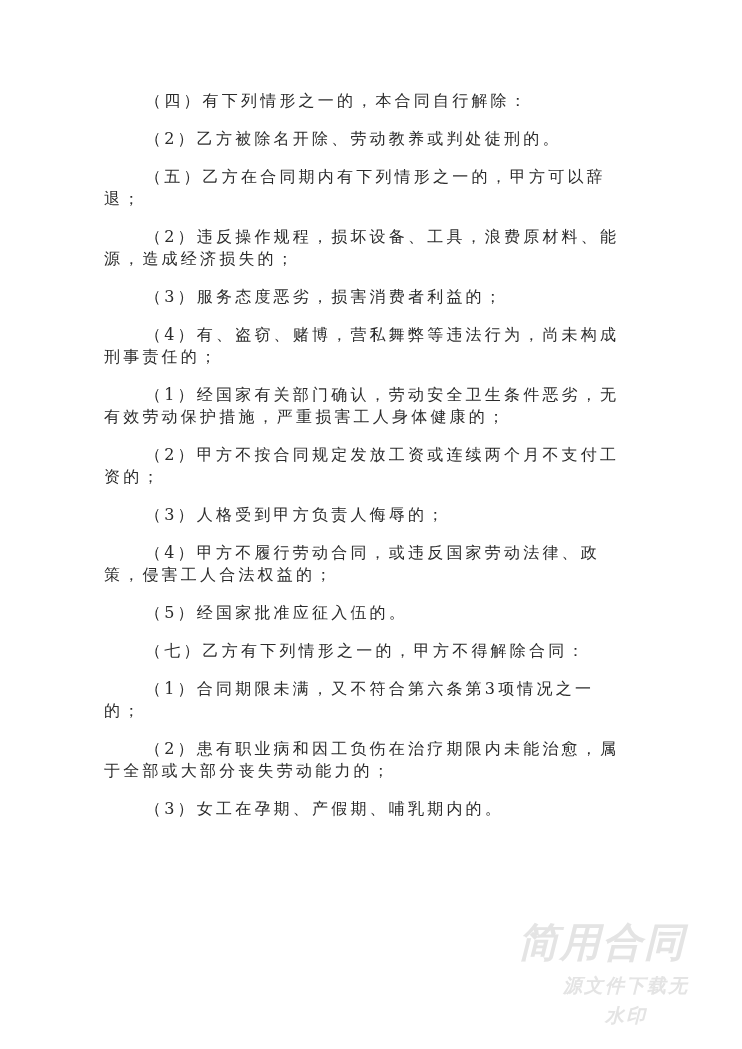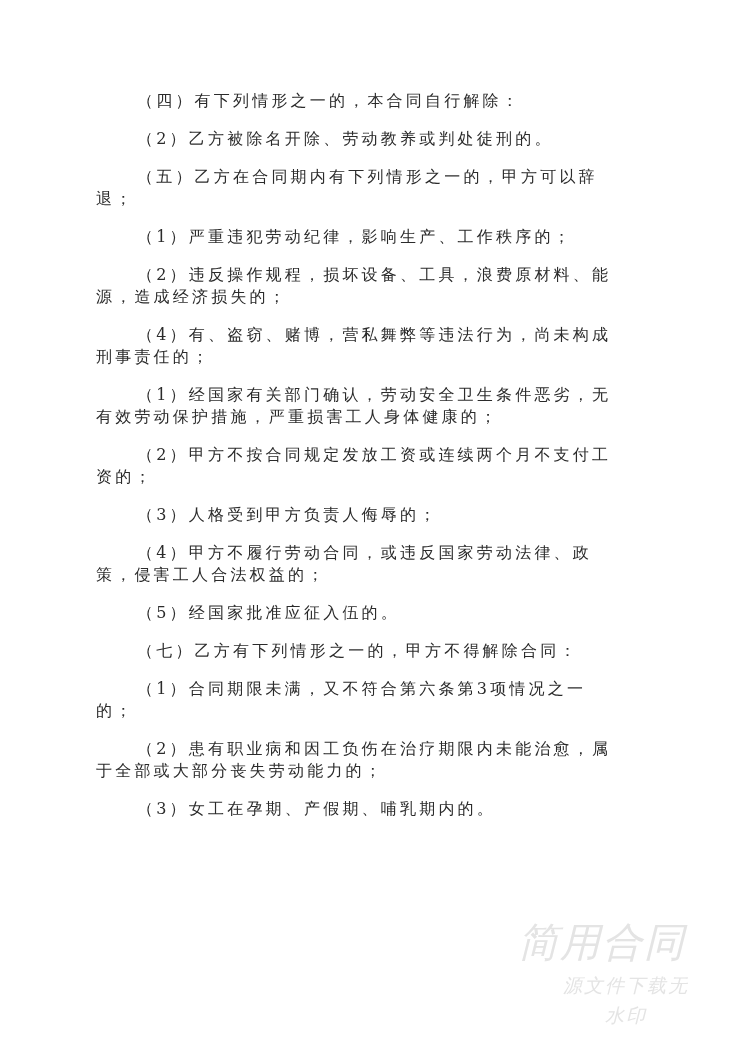--- a/index.html
+++ b/index.html
@@ -6,21 +6,21 @@
   body {
     width: 742px; height: 1049px;
     background: #ffffff;
     position: relative;
     overflow: hidden;
     font-family: "DejaVu Serif", "Liberation Serif", serif;
     color: #2b2b2b;
   }
   .page {
     position: absolute;
-    left: 96px;
+    left: 104px;
     top: 90px;
     width: 526px;
   }
   .para {
     font-size: 16px;
     line-height: 22px;
     letter-spacing: 3.2px;
     text-indent: 41px;
     margin: 0 0 16px 0;
     white-space: normal;
@@ -28,21 +28,21 @@
   }
   .watermark {
     position: absolute;
     left: 512px;
     top: 918px;
     width: 180px;
     text-align: center;
     color: #e4e4e4;
     font-family: "DejaVu Sans", "Liberation Sans", sans-serif;
     font-style: italic;
-    font-weight: normal;
+    font-weight: bold;
   }
   .wm-main {
     font-size: 40px;
     letter-spacing: 2px;
     line-height: 48px;
   }
   .wm-sub {
     font-size: 19px;
     letter-spacing: 2px;
     line-height: 30px;
@@ -50,22 +50,22 @@
     margin-left: 48px;
   }
 </style>
 </head>
 <body>
 
 <div class="page">
   <p class="para">（四）有下列情形之一的，本合同自行解除：</p>
   <p class="para">（2）乙方被除名开除、劳动教养或判处徒刑的。</p>
   <p class="para">（五）乙方在合同期内有下列情形之一的，甲方可以辞退；</p>
-  <p class="para">（1）严重违犯劳动纪律，影响生产、工作秩序的；</p>
   <p class="para">（2）违反操作规程，损坏设备、工具，浪费原材料、能源，造成经济损失的；</p>
+  <p class="para">（3）服务态度恶劣，损害消费者利益的；</p>
   <p class="para">（4）有、盗窃、赌博，营私舞弊等违法行为，尚未构成刑事责任的；</p>
   <p class="para">（1）经国家有关部门确认，劳动安全卫生条件恶劣，无有效劳动保护措施，严重损害工人身体健康的；</p>
   <p class="para">（2）甲方不按合同规定发放工资或连续两个月不支付工资的；</p>
   <p class="para">（3）人格受到甲方负责人侮辱的；</p>
   <p class="para">（4）甲方不履行劳动合同，或违反国家劳动法律、政策，侵害工人合法权益的；</p>
   <p class="para">（5）经国家批准应征入伍的。</p>
   <p class="para">（七）乙方有下列情形之一的，甲方不得解除合同：</p>
   <p class="para">（1）合同期限未满，又不符合第六条第3项情况之一的；</p>
   <p class="para">（2）患有职业病和因工负伤在治疗期限内未能治愈，属于全部或大部分丧失劳动能力的；</p>
   <p class="para">（3）女工在孕期、产假期、哺乳期内的。</p>

